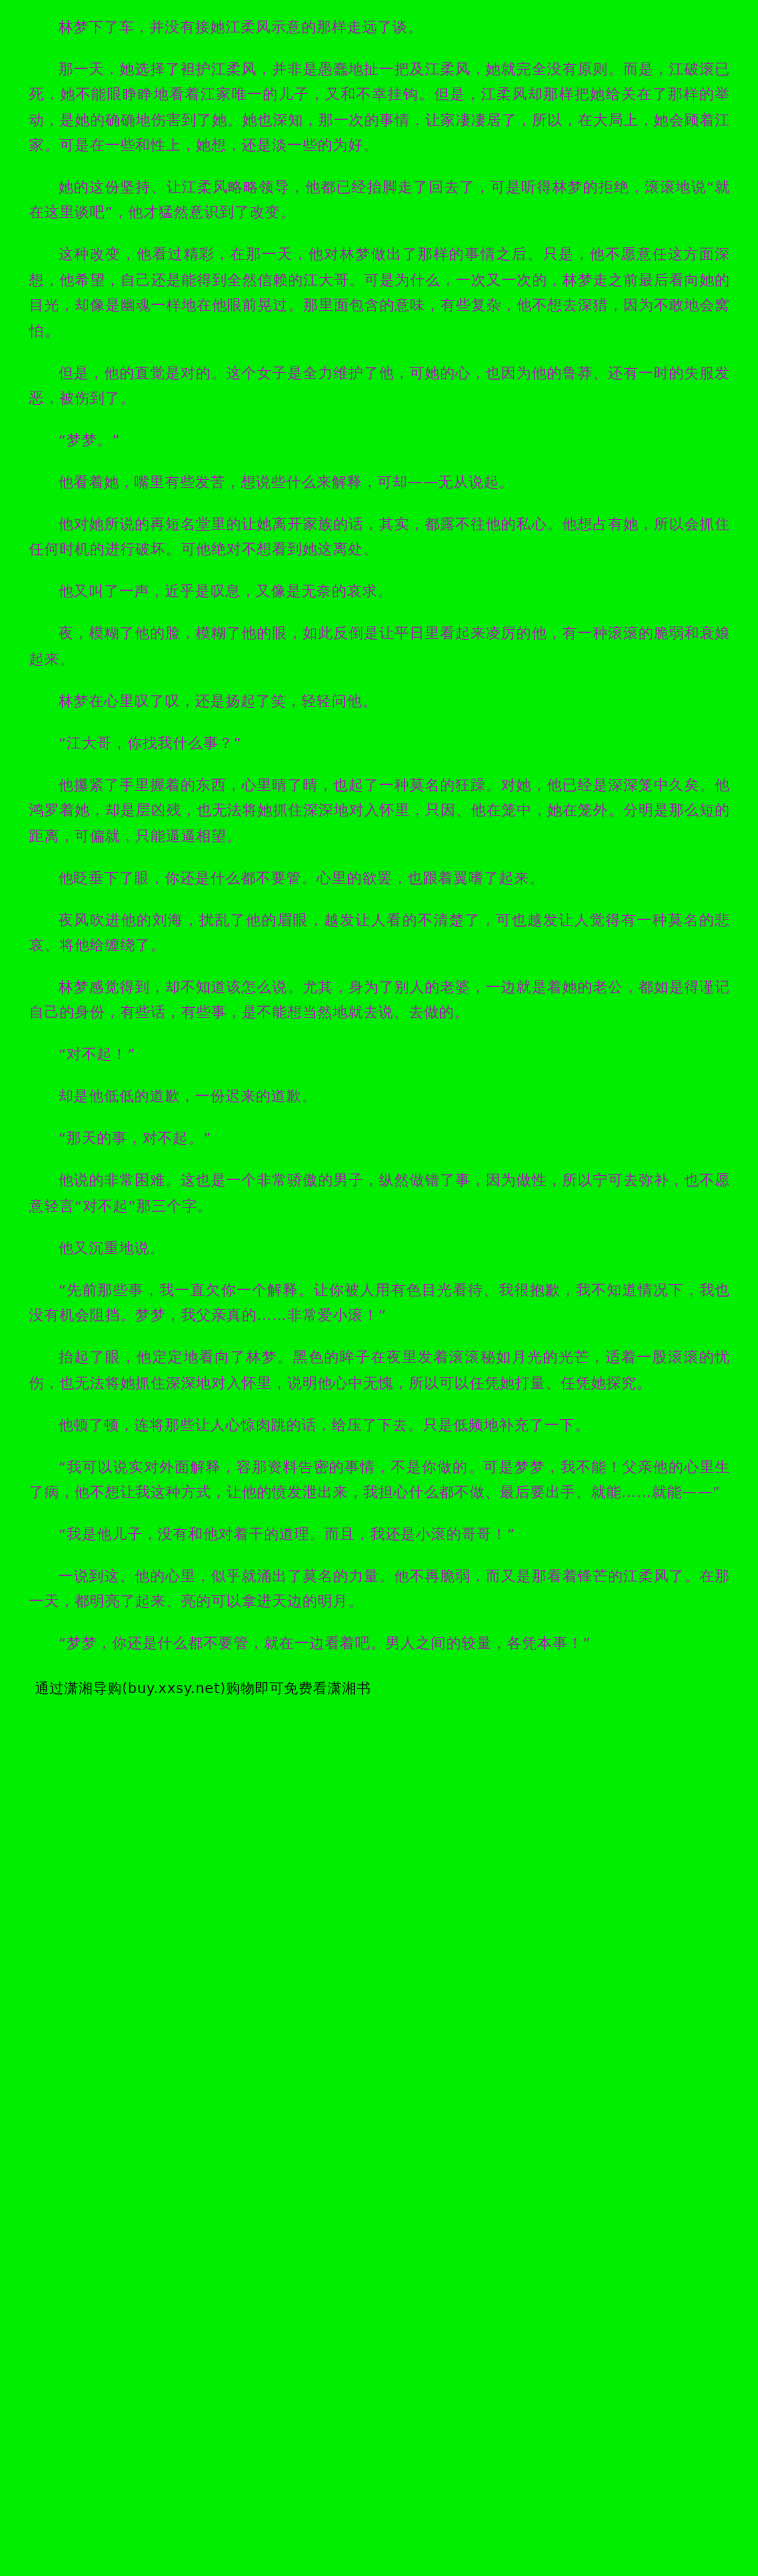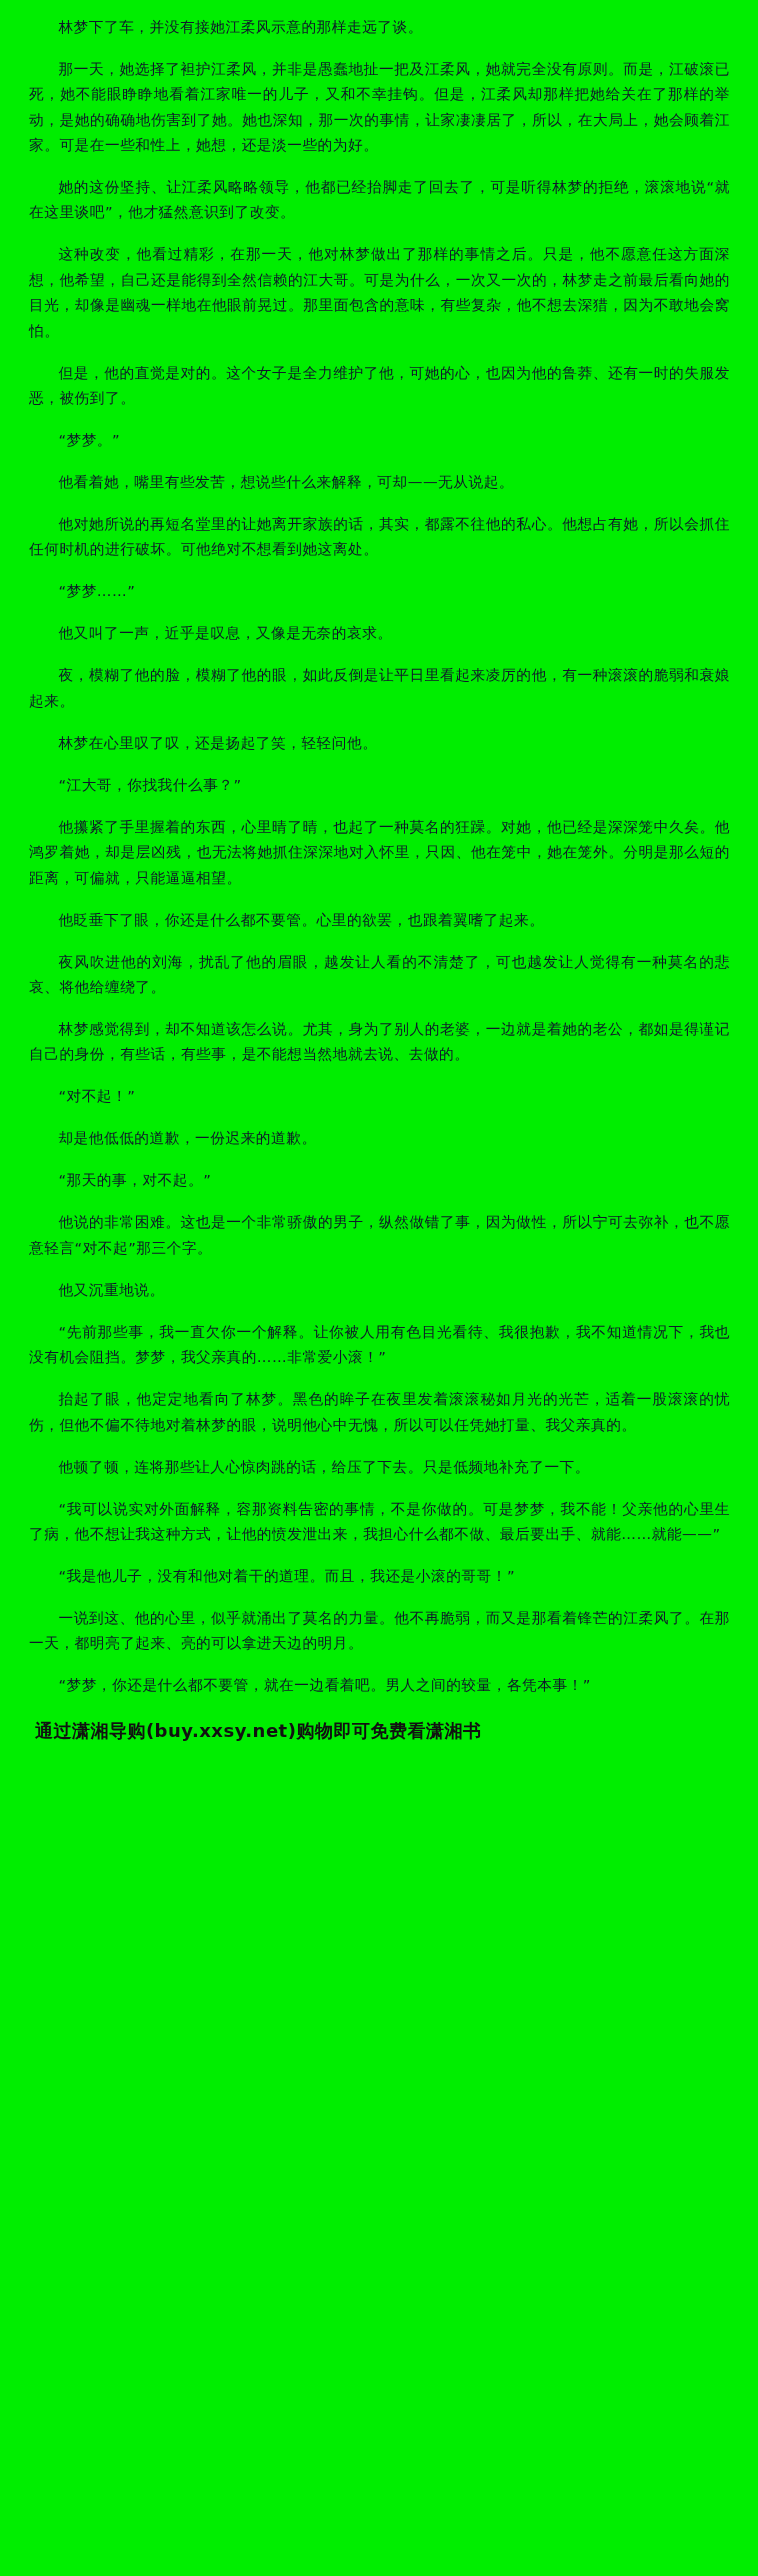--- a/index.html
+++ b/index.html
@@ -12,69 +12,68 @@
     font-family: "DejaVu Sans", sans-serif;
   }
   #page {
     width: 759px;
     min-height: 2576px;
     background: #00ee00;
     box-sizing: border-box;
     padding: 13.7px 29px 17.6px 29px;
   }
   .para {
-    color: #0f172a;
+    color: #a21caf;
     font-size: 14.7px;
     line-height: 25.4px;
     text-indent: 2em;
     margin: 0 0 16.6px 0;
     text-align: justify;
     letter-spacing: 0.5px;
     font-family: "DejaVu Sans", sans-serif;
   }
   .footer {
     color: #111111;
-    font-size: 18px;
+    font-size: 14px;
     line-height: 23.5px;
     margin: 21.5px 0 0 0;
     padding-left: 5.9px;
-    font-weight: bold;
+    font-weight: normal;
     letter-spacing: 0.5px;
     font-family: "DejaVu Sans", sans-serif;
   }
 </style>
 </head>
 <body>
 
 <div id="page">
   <div id="body-text">
       <p class="para">林梦下了车，并没有接她江柔风示意的那样走远了谈。</p>
       <p class="para">那一天，她选择了袒护江柔风，并非是愚蠢地扯一把及江柔风，她就完全没有原则。而是，江破滚已死，她不能眼睁睁地看着江家唯一的儿子，又和不幸挂钩。但是，江柔风却那样把她给关在了那样的举动，是她的确确地伤害到了她。她也深知，那一次的事情，让家凄凄居了，所以，在大局上，她会顾着江家。可是在一些和性上，她想，还是淡一些的为好。</p>
       <p class="para">她的这份坚持、让江柔风略略领导，他都已经抬脚走了回去了，可是听得林梦的拒绝，滚滚地说“就在这里谈吧”，他才猛然意识到了改变。</p>
       <p class="para">这种改变，他看过精彩，在那一天，他对林梦做出了那样的事情之后。只是，他不愿意任这方面深想，他希望，自己还是能得到全然信赖的江大哥。可是为什么，一次又一次的，林梦走之前最后看向她的目光，却像是幽魂一样地在他眼前晃过。那里面包含的意味，有些复杂，他不想去深猎，因为不敢地会窝怕。</p>
       <p class="para">但是，他的直觉是对的。这个女子是全力维护了他，可她的心，也因为他的鲁莽、还有一时的失服发恶，被伤到了。</p>
       <p class="para">“梦梦。”</p>
       <p class="para">他看着她，嘴里有些发苦，想说些什么来解释，可却——无从说起。</p>
       <p class="para">他对她所说的再短名堂里的让她离开家族的话，其实，都露不往他的私心。他想占有她，所以会抓住任何时机的进行破坏。可他绝对不想看到她这离处。</p>
-      <p class="para">“梦梦……”</p>
       <p class="para">他又叫了一声，近乎是叹息，又像是无奈的哀求。</p>
       <p class="para">夜，模糊了他的脸，模糊了他的眼，如此反倒是让平日里看起来凌厉的他，有一种滚滚的脆弱和衰娘起来。</p>
       <p class="para">林梦在心里叹了叹，还是扬起了笑，轻轻问他。</p>
       <p class="para">“江大哥，你找我什么事？”</p>
       <p class="para">他攥紧了手里握着的东西，心里晴了晴，也起了一种莫名的狂躁。对她，他已经是深深笼中久矣。他鸿罗着她，却是层凶残，也无法将她抓住深深地对入怀里，只因、他在笼中，她在笼外。分明是那么短的距离，可偏就，只能逼逼相望。</p>
       <p class="para">他眨垂下了眼，你还是什么都不要管。心里的欲罢，也跟着翼嗜了起来。</p>
       <p class="para">夜风吹进他的刘海，扰乱了他的眉眼，越发让人看的不清楚了，可也越发让人觉得有一种莫名的悲哀、将他给缠绕了。</p>
       <p class="para">林梦感觉得到，却不知道该怎么说。尤其，身为了别人的老婆，一边就是着她的老公，都如是得谨记自己的身份，有些话，有些事，是不能想当然地就去说、去做的。</p>
       <p class="para">“对不起！”</p>
       <p class="para">却是他低低的道歉，一份迟来的道歉。</p>
       <p class="para">“那天的事，对不起。”</p>
       <p class="para">他说的非常困难。这也是一个非常骄傲的男子，纵然做错了事，因为做性，所以宁可去弥补，也不愿意轻言“对不起”那三个字。</p>
       <p class="para">他又沉重地说。</p>
       <p class="para">“先前那些事，我一直欠你一个解释。让你被人用有色目光看待、我很抱歉，我不知道情况下，我也没有机会阻挡。梦梦，我父亲真的……非常爱小滚！”</p>
-      <p class="para">抬起了眼，他定定地看向了林梦。黑色的眸子在夜里发着滚滚秘如月光的光芒，适着一股滚滚的忧伤，但他不偏不待地对着林梦的眼，说明他心中无愧，所以可以任凭她打量、我父亲真的。</p>
+      <p class="para">抬起了眼，他定定地看向了林梦。黑色的眸子在夜里发着滚滚秘如月光的光芒，适着一股滚滚的忧伤，也无法将她抓住深深地对入怀里，说明他心中无愧，所以可以任凭她打量、任凭她探究。</p>
       <p class="para">他顿了顿，连将那些让人心惊肉跳的话，给压了下去。只是低频地补充了一下。</p>
       <p class="para">“我可以说实对外面解释，容那资料告密的事情，不是你做的。可是梦梦，我不能！父亲他的心里生了病，他不想让我这种方式，让他的愤发泄出来，我担心什么都不做、最后要出手、就能……就能——”</p>
       <p class="para">“我是他儿子，没有和他对着干的道理。而且，我还是小滚的哥哥！”</p>
       <p class="para">一说到这、他的心里，似乎就涌出了莫名的力量。他不再脆弱，而又是那看着锋芒的江柔风了。在那一天，都明亮了起来、亮的可以拿进天边的明月。</p>
       <p class="para">“梦梦，你还是什么都不要管，就在一边看着吧。男人之间的较量，各凭本事！”</p>
     </div>
   <div class="footer">通过潇湘导购(buy.xxsy.net)购物即可免费看潇湘书</div>
 </div>
 
 

